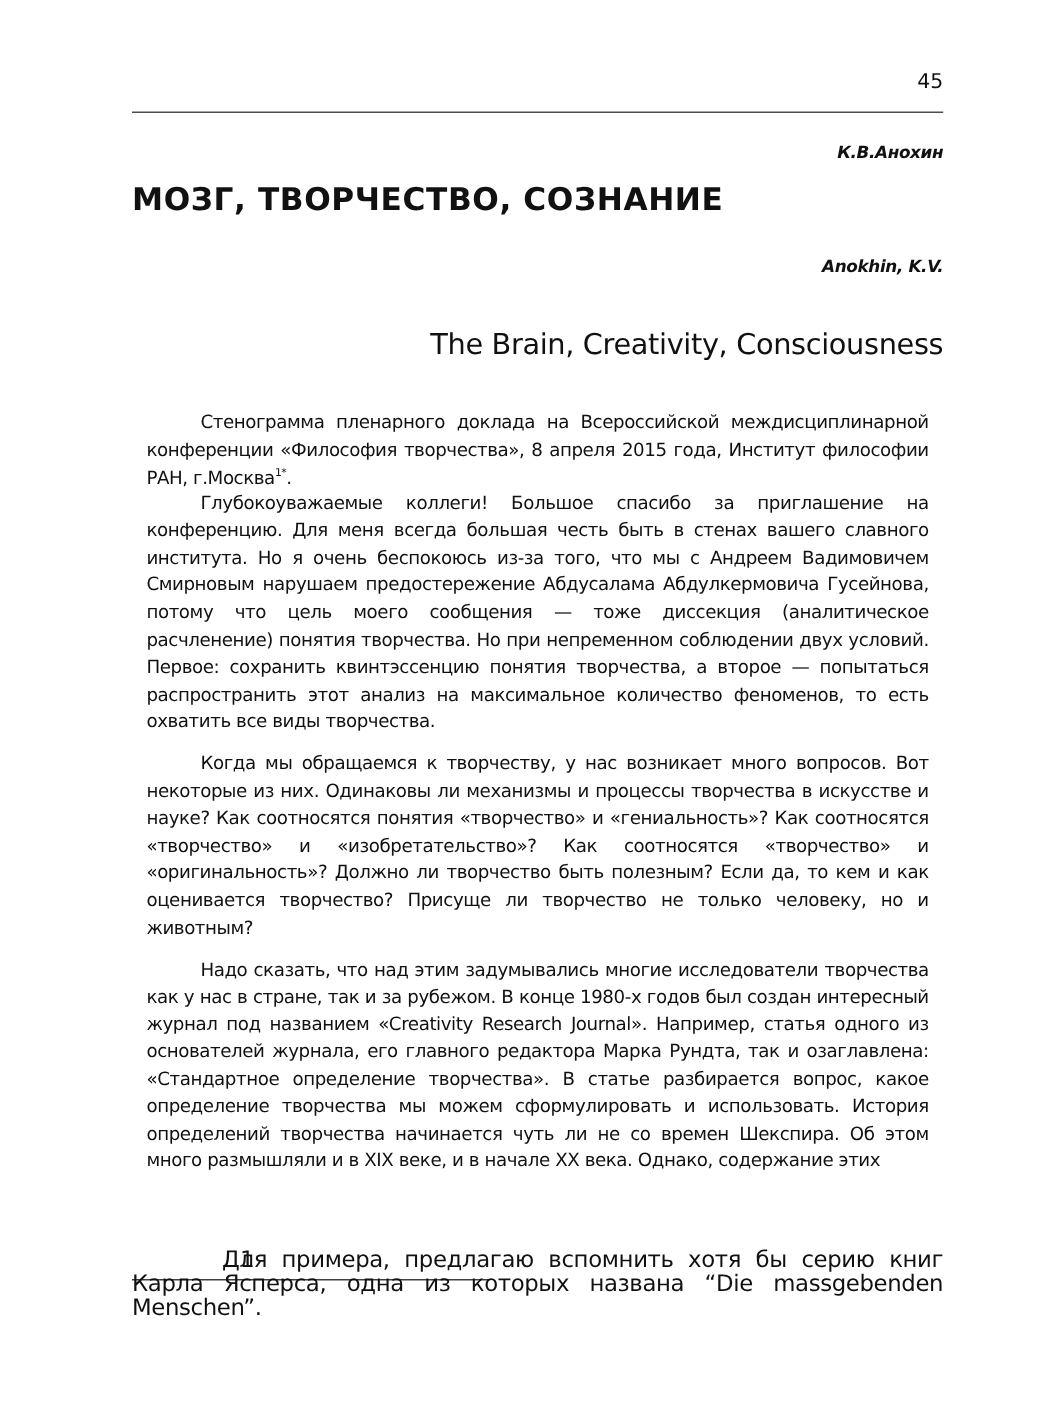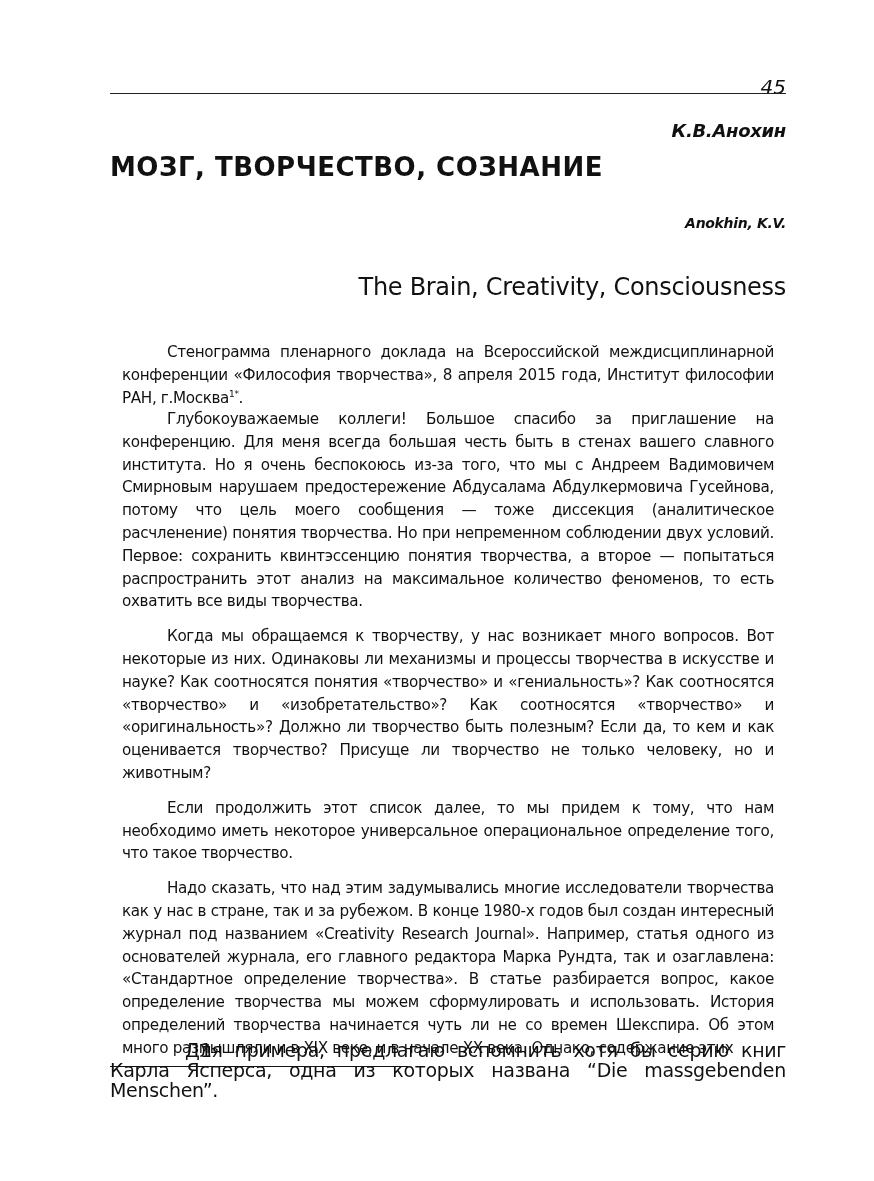--- a/index.html
+++ b/index.html
@@ -2,24 +2,24 @@
 <html><head>
 <meta charset="utf-8">
 <style>
   html, body { margin: 0; padding: 0; background: #ffffff; }
   body { width: 874px; height: 1181px; position: relative; overflow: hidden;
          font-family: "DejaVu Sans", sans-serif; color: #111; }
   .running-head { position: absolute; top: 58px; left: 110px; width: 676px; height: 24px; }
   .running-title { position: absolute; left: 0; right: 0; top: 0; text-align: center;
                    font-family: "DejaVu Sans", sans-serif; font-size: 15.5px; font-weight: bold;
                    letter-spacing: 0.3px; }
-  .page-number { position: absolute; right: 0; top: 17px; font-size: 20px; font-style: italic; }
+  .page-number { position: absolute; right: 0; top: 0; font-size: 17px; }
   .head-rule { position: absolute; top: 93px; left: 110px; width: 676px; height: 0;
                border-top: 1.3px solid #222; }
-  .author-ru { position: absolute; top: 120px; right: 88px; font-size: 18px;
+  .author-ru { position: absolute; top: 120px; right: 88px; font-size: 14px;
                font-style: italic; font-weight: bold; letter-spacing: -0.3px; }
   .title-ru { position: absolute; top: 152px; left: 110px; width: 676px; 
               font-size: 26px; font-weight: bold; letter-spacing: 0.5px; }
   .author-en { position: absolute; top: 215px; right: 88px; font-size: 14px;
                font-style: italic; font-weight: bold; letter-spacing: -0.3px; text-align: center; }
   .title-en { position: absolute; top: 273px; left: 110px; width: 676px; text-align: right;
               font-size: 24px; font-weight: normal; letter-spacing: -0.3px; }
   .body { position: absolute; left: 110px; width: 676px; font-size: 15.2px; line-height: 22.8px;
           text-align: justify; letter-spacing: -0.35px; }
   .body p { margin: 12px; text-indent: 45px; }
@@ -45,20 +45,19 @@
 <div class="author-en">Anokhin, K.V.</div>
 <h2 class="title-en" style="margin:0">The Brain, Creativity, Consciousness</h2>
 
 <div class="body intro">
   <p><span>Стенограмма пленарного доклада на Всероссийской междисциплинарной конференции «Философия творчества», 8 апреля 2015 года, Институт философии РАН, г.Москва</span><sup>1*</sup><span>.</span></p>
 </div>
 
 <div class="body main">
   <p>Глубокоуважаемые коллеги! Большое спасибо за приглашение на конференцию. Для меня всегда большая честь быть в стенах вашего славного института. Но я очень беспокоюсь из-за того, что мы с Андреем Вадимовичем Смирновым нарушаем предостережение Абдусалама Абдулкермовича Гусейнова, потому что цель моего сообщения — тоже диссекция (аналитическое расчленение) понятия творчества. Но при непременном соблюдении двух условий. Первое: сохранить квинтэссенцию понятия творчества, а второе — попытаться распространить этот анализ на максимальное количество феноменов, то есть охватить все виды творчества.</p>
   <p>Когда мы обращаемся к творчеству, у нас возникает много вопросов. Вот некоторые из них. Одинаковы ли механизмы и процессы творчества в искусстве и науке? Как соотносятся понятия «творчество» и «гениальность»? Как соотносятся «творчество» и «изобретательство»? Как соотносятся «творчество» и «оригинальность»? Должно ли творчество быть полезным? Если да, то кем и как оценивается творчество? Присуще ли творчество не только человеку, но и животным?</p>
-  <p>Если продолжить этот список далее, то мы придем к тому, что нам необходимо иметь некоторое универсальное операциональное определение того, что такое творчество.</p>
   <p>Надо сказать, что над этим задумывались многие исследователи творчества как у нас в стране, так и за рубежом. В конце 1980-х годов был создан интересный журнал под названием «Creativity Research Journal». Например, статья одного из основателей журнала, его главного редактора Марка Рундта, так и озаглавлена: «Стандартное определение творчества». В статье разбирается вопрос, какое определение творчества мы можем сформулировать и использовать. История определений творчества начинается чуть ли не со времен Шекспира. Об этом много размышляли и в XIX веке, и в начале XX века. Однако, содержание этих</p>
 </div>
 
 <div class="fn-rule"></div>
 <div class="footnote">
   <p><span class="fn-num">1</span><span>Для примера, предлагаю вспомнить хотя бы серию книг Карла Ясперса, одна из которых названа “Die massgebenden Menschen”.</span></p>
 </div>
 
 </body></html>

